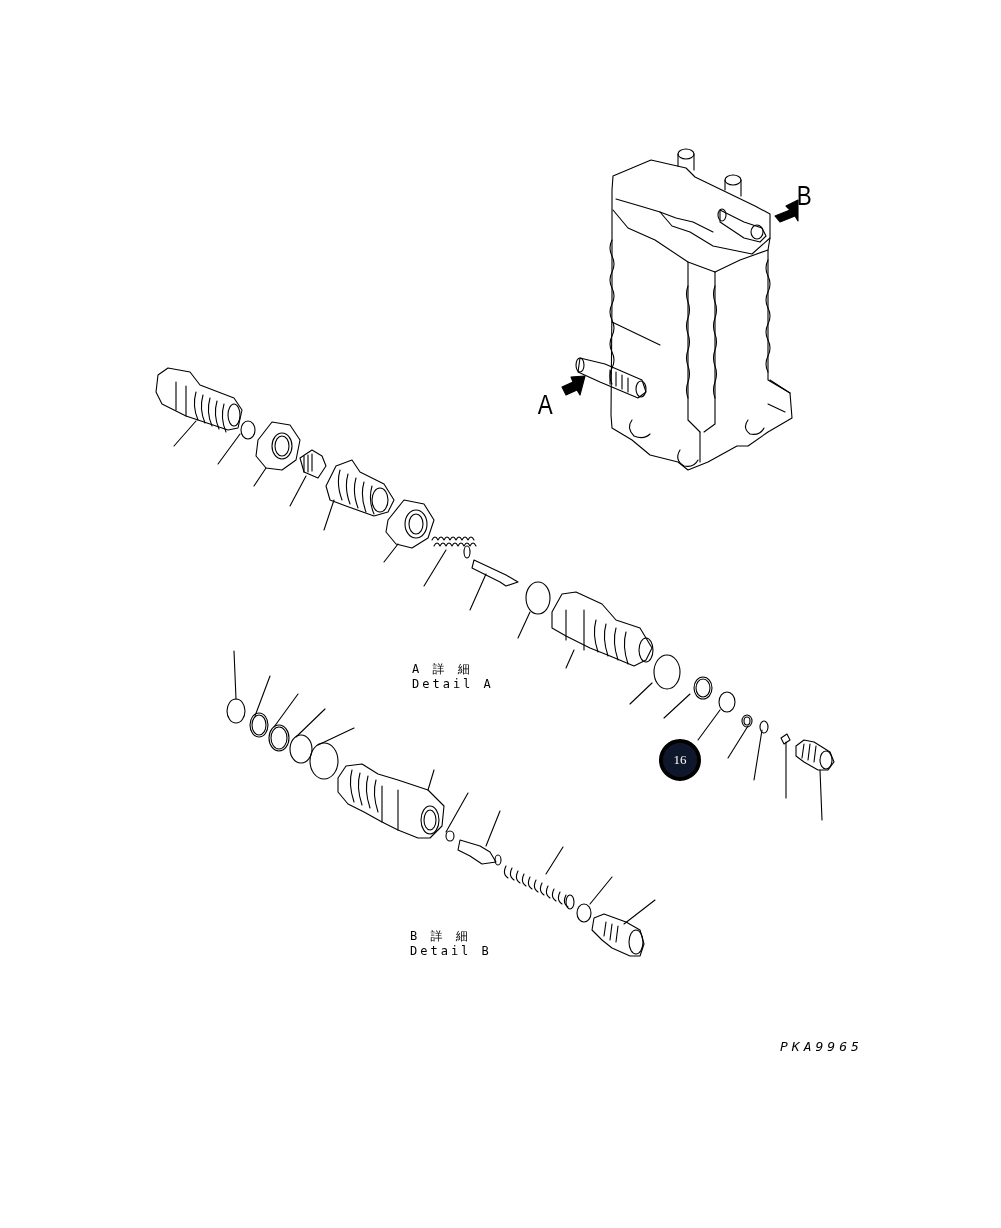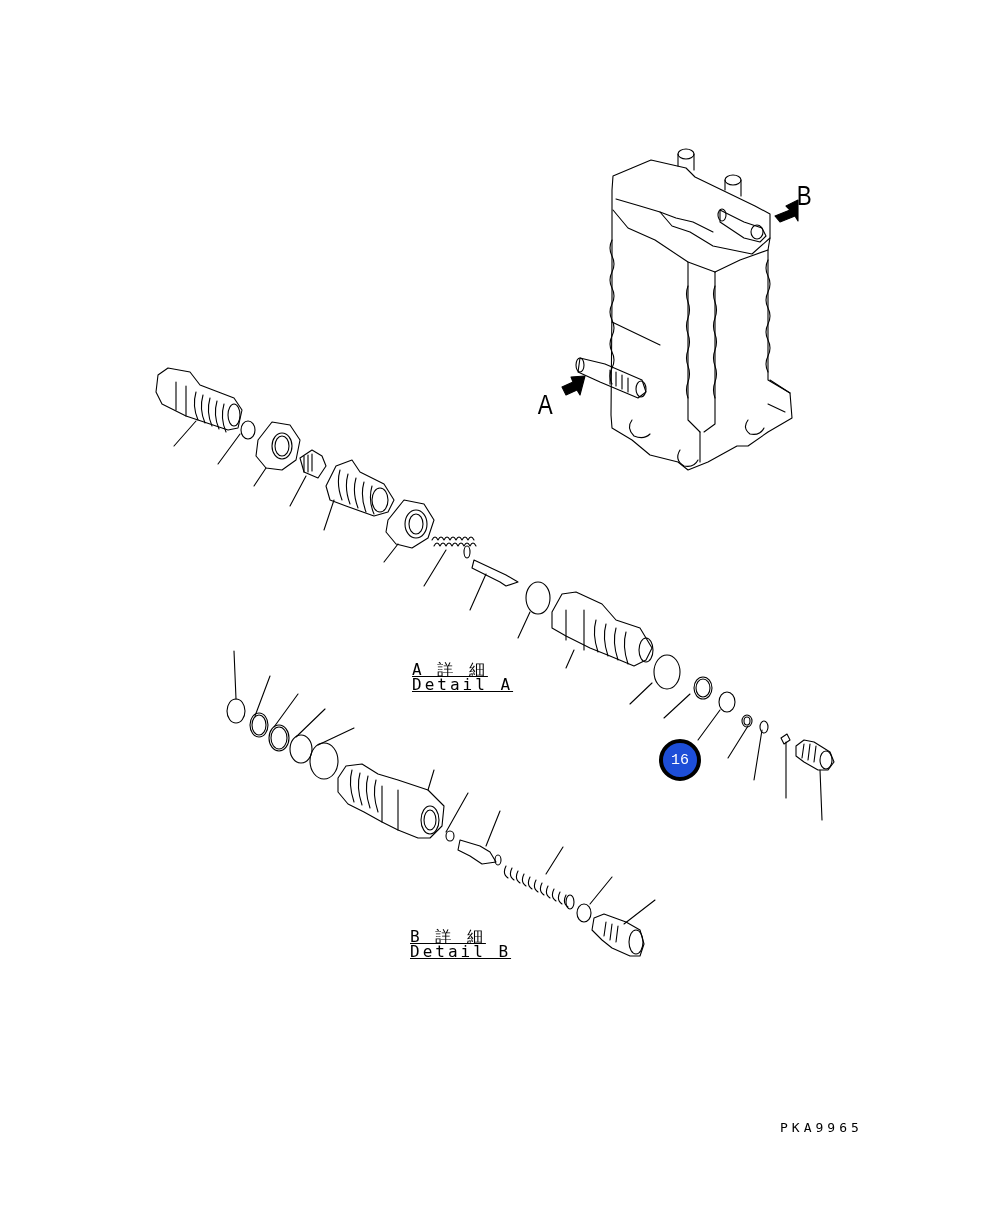--- a/index.html
+++ b/index.html
@@ -2,24 +2,24 @@
 <html><head>
 <meta charset="utf-8">
 <style>
   html, body { margin:0; padding:0; background:#ffffff; }
   body { width:1001px; height:1228px; position:relative; overflow:hidden;
          font-family:"DejaVu Sans Mono", monospace; }
   #canvas { position:absolute; left:0; top:0; }
   .letter { position:absolute; font-family:"Liberation Sans Narrow","Liberation Sans", sans-serif;
             font-size:28px; color:#000; transform:scaleX(0.8); }
   .callout { position:absolute; width:34px; height:34px; border-radius:50%;
-             background:#1d4ed8; border:4px solid #000; color:#fff;
-             font-family:Liberation Mono, monospace; font-size:15px;
+             background:#0f172a; border:4px solid #000; color:#fff;
+             font-family:Liberation Serif, serif; font-size:13px;
              display:flex; align-items:center; justify-content:center; cursor:pointer; }
-  .detail { position:absolute; font-size:16px; line-height:15px; letter-spacing:3px;text-decoration:underline; }
+  .detail { position:absolute; font-size:12px; line-height:15px; letter-spacing:3px; }
   .drawno { position:absolute; font-size:13px; letter-spacing:4px; }
 </style>
 </head>
 <body>
 
 <svg id="canvas" width="1001" height="1228" viewBox="0 0 1001 1228" xmlns="http://www.w3.org/2000/svg">
   <g fill="none" stroke="#000" stroke-width="1.1" stroke-linejoin="round" stroke-linecap="round">
 
     <g>
       <path d="M613,176 L651,160 L686,168 L695,177 L755,206 L770,214 L770,238 L768,250 L768,380 L790,393 L792,418 L768,432 L748,446 L737,446 L708,462 L688,470 L678,462 L650,455 L632,440 L612,428 L611,415 L612,300 L612,190 Z"></path>
@@ -154,13 +154,13 @@
   <div>Detail A</div>
 </div>
 
 <div class="detail" style="left:410px; top:929px;">
   <div>B 詳 細</div>
   <div>Detail B</div>
 </div>
 
 <div class="callout" style="left:659px; top:739px;">16</div>
 
-<div class="drawno" style="left:780px; top:1120px;">PKA9965</div>
+<div class="drawno" style="left:780px; top:1039px;font-style:italic;">PKA9965</div>
 
 </body></html>

